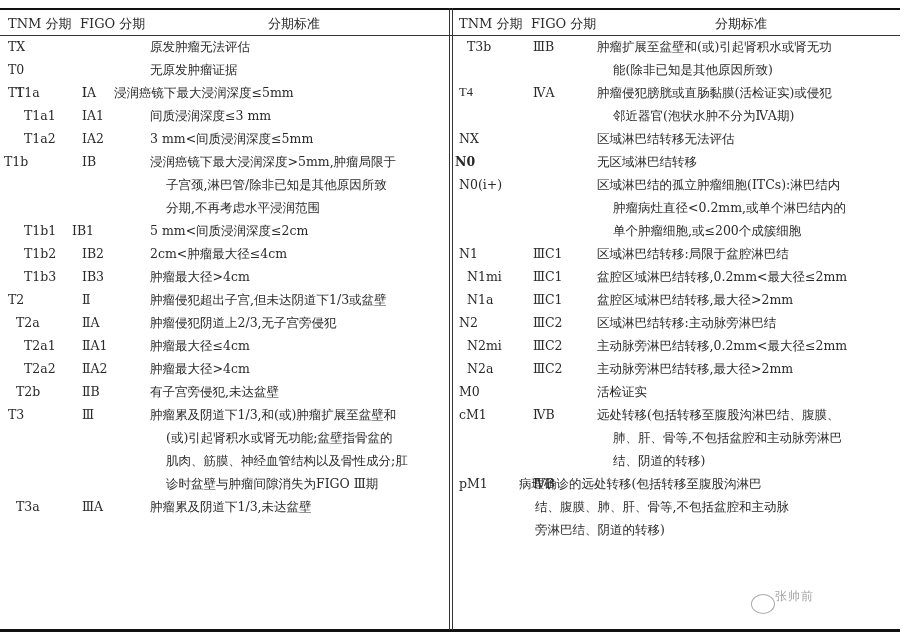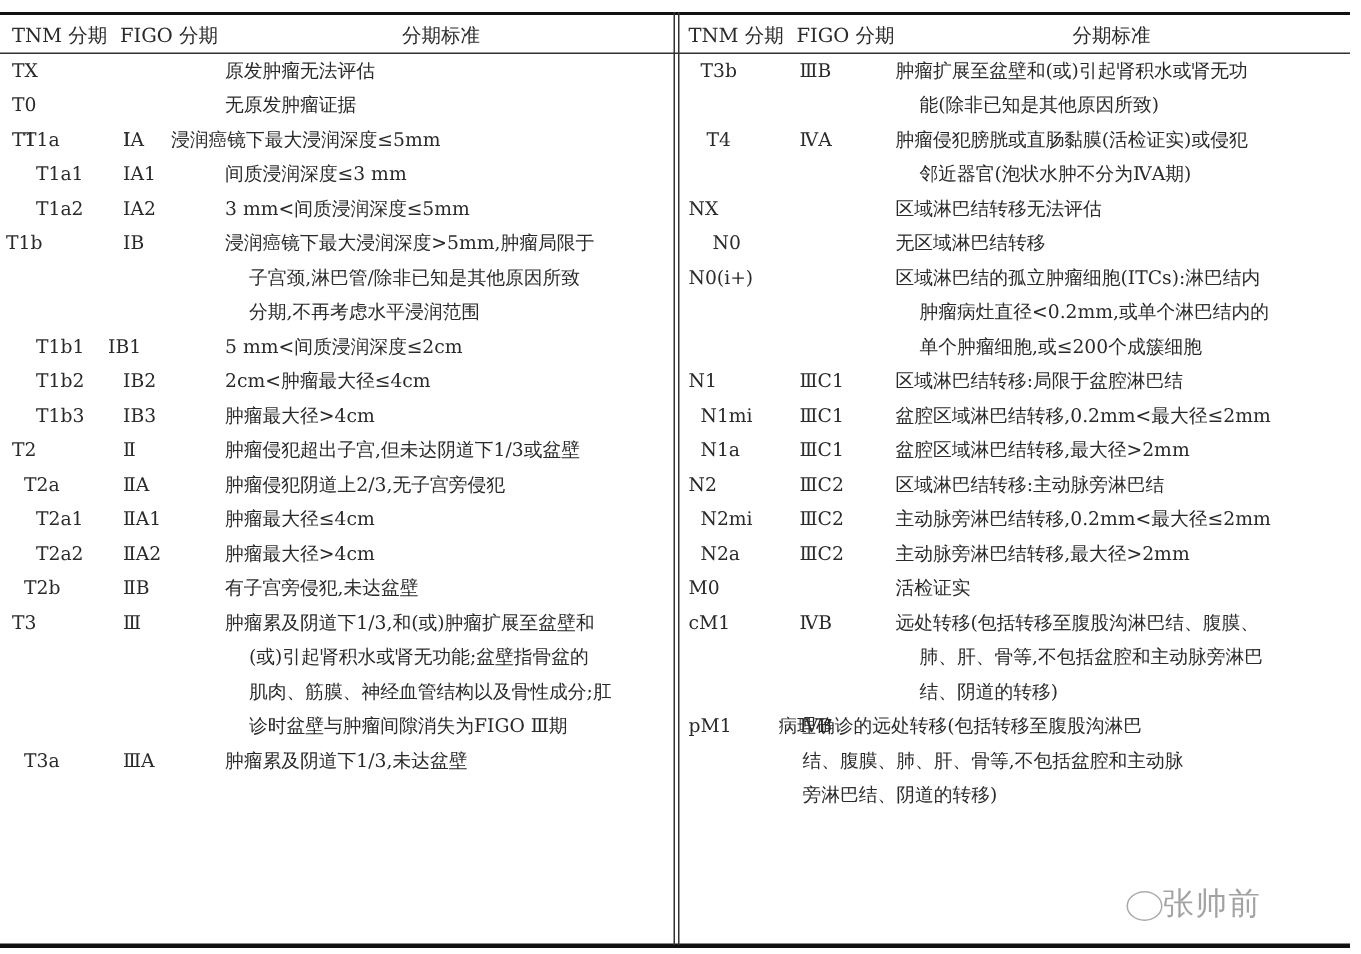--- a/index.html
+++ b/index.html
@@ -14,21 +14,21 @@
   .half.left { left:0; width:448px; }
   .half.right { left:455px; width:445px; }
   .head { position:relative; height:25px; font-size:13px; }
   .head span { position:absolute; top:5px; white-space:nowrap; }
   .row { position:relative; font-size:12.5px; line-height:23px; }
   .row .tnm { position:absolute; top:0; white-space:nowrap; }
   .row .figo { position:absolute; top:0; white-space:nowrap; }
   .row .crit { white-space:nowrap; }
   .row .crit div { height:23px; }
   .row .crit div.cont { padding-left:16px; }
-  .watermark { position:absolute; left:775px; top:588px; font-size:21px; color:#9a9a9a;
+  .watermark { position:absolute; left:775px; top:588px; font-size:12px; color:#9a9a9a;
                font-family:"DejaVu Sans","Liberation Sans",sans-serif; letter-spacing:1px; opacity:0.9; }
   .wm-icon { position:absolute; left:751px; top:594px; width:22px; height:18px;
              border:1px solid #aaa; border-radius:50%; }
 </style>
 </head>
 <body>
 
 <div class="rule-top"></div>
 <div class="rule-head"></div>
 <div class="rule-bottom"></div>
@@ -174,36 +174,36 @@
   <div id="right-body">
       <div class="row">
         <span class="tnm" style="left: 12px;">T3b</span>
         <span class="figo" style="left: 78px;">ⅢB</span>
         <div class="crit" style="margin-left: 142px;">
           <div>肿瘤扩展至盆壁和(或)引起肾积水或肾无功</div>
           <div class="cont">能(除非已知是其他原因所致)</div>
         </div>
       </div>
       <div class="row">
-        <span class="tnm" style="left: 16px;">T4</span>
+        <span class="tnm" style="left: 4px; font-family: Liberation Serif, serif;">T4</span>
         <span class="figo" style="left: 78px;">ⅣA</span>
         <div class="crit" style="margin-left: 142px;">
           <div>肿瘤侵犯膀胱或直肠黏膜(活检证实)或侵犯</div>
           <div class="cont">邻近器官(泡状水肿不分为ⅣA期)</div>
         </div>
       </div>
       <div class="row">
         <span class="tnm" style="left: 4px;">NX</span>
         <span class="figo" style="left: 78px;"></span>
         <div class="crit" style="margin-left: 142px;">
           <div>区域淋巴结转移无法评估</div>
         </div>
       </div>
       <div class="row">
-        <span class="tnm" style="left: 20px;">N0</span>
+        <span class="tnm" style="left: 0; font-weight: bold;">N0</span>
         <span class="figo" style="left: 78px;"></span>
         <div class="crit" style="margin-left: 142px;">
           <div>无区域淋巴结转移</div>
         </div>
       </div>
       <div class="row">
         <span class="tnm" style="left: 4px;">N0(i+)</span>
         <span class="figo" style="left: 78px;"></span>
         <div class="crit" style="margin-left: 142px;">
           <div>区域淋巴结的孤立肿瘤细胞(ITCs):淋巴结内</div>

